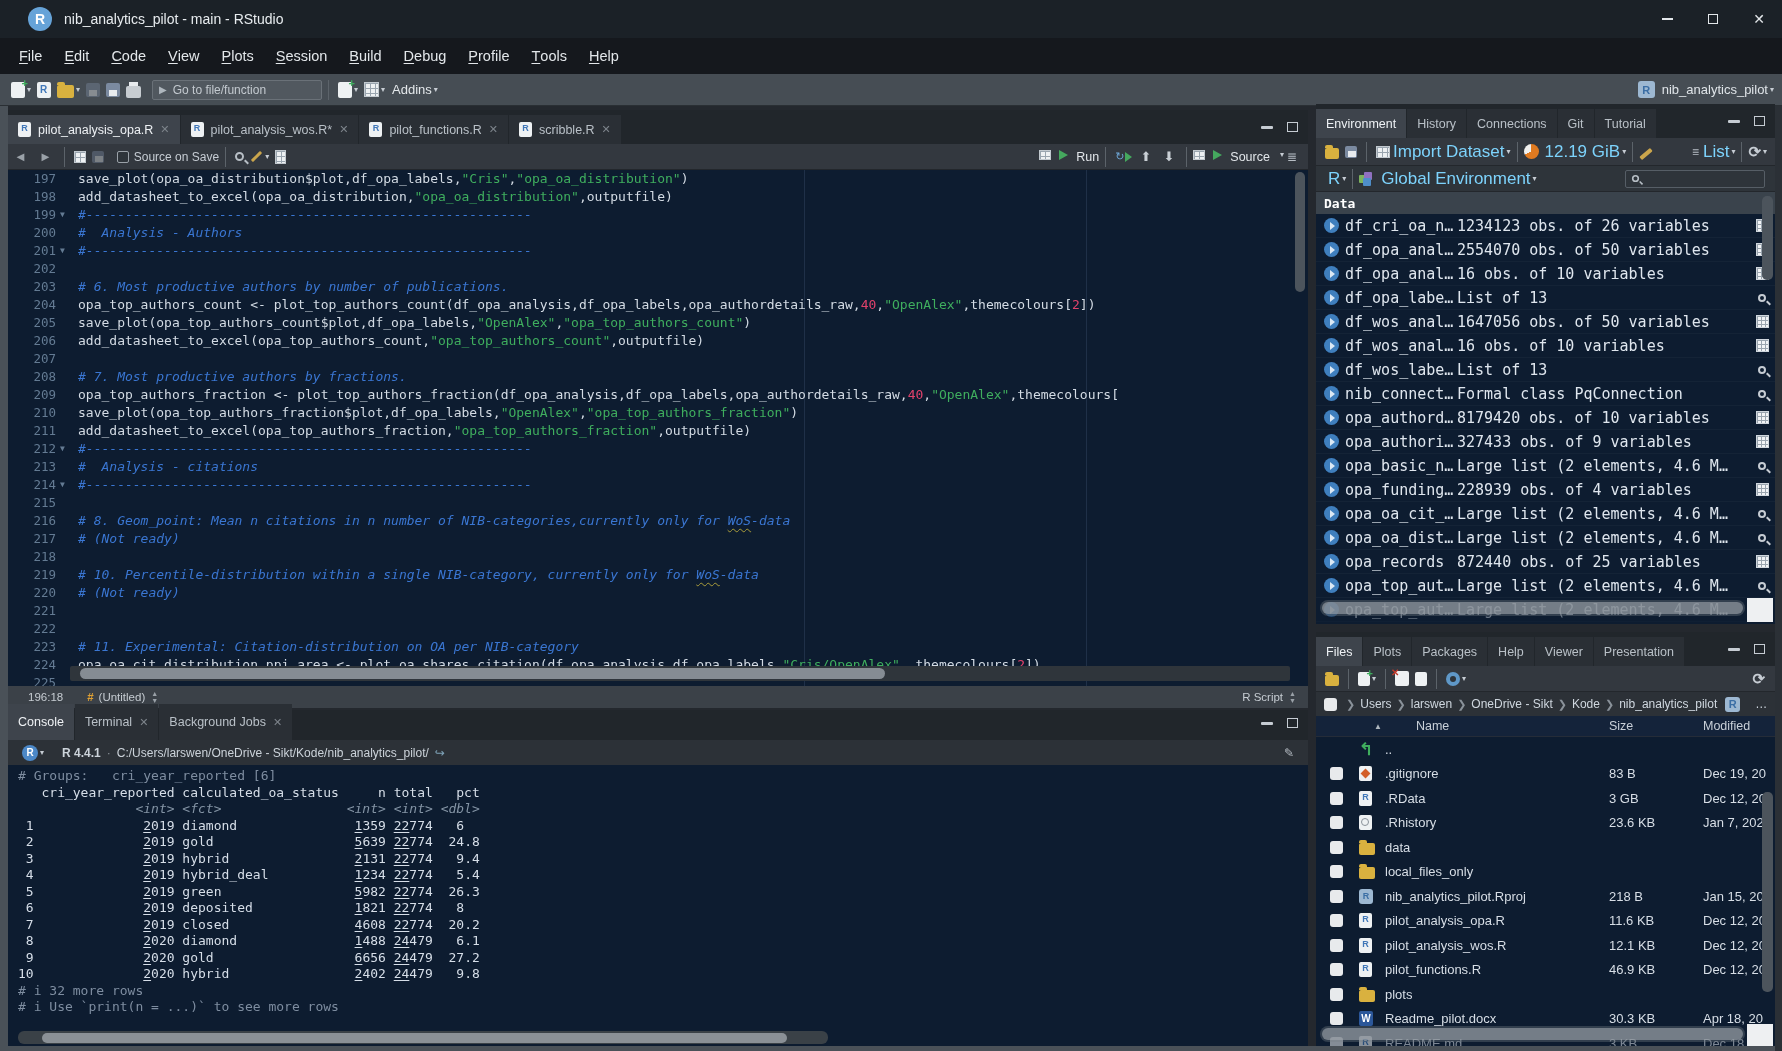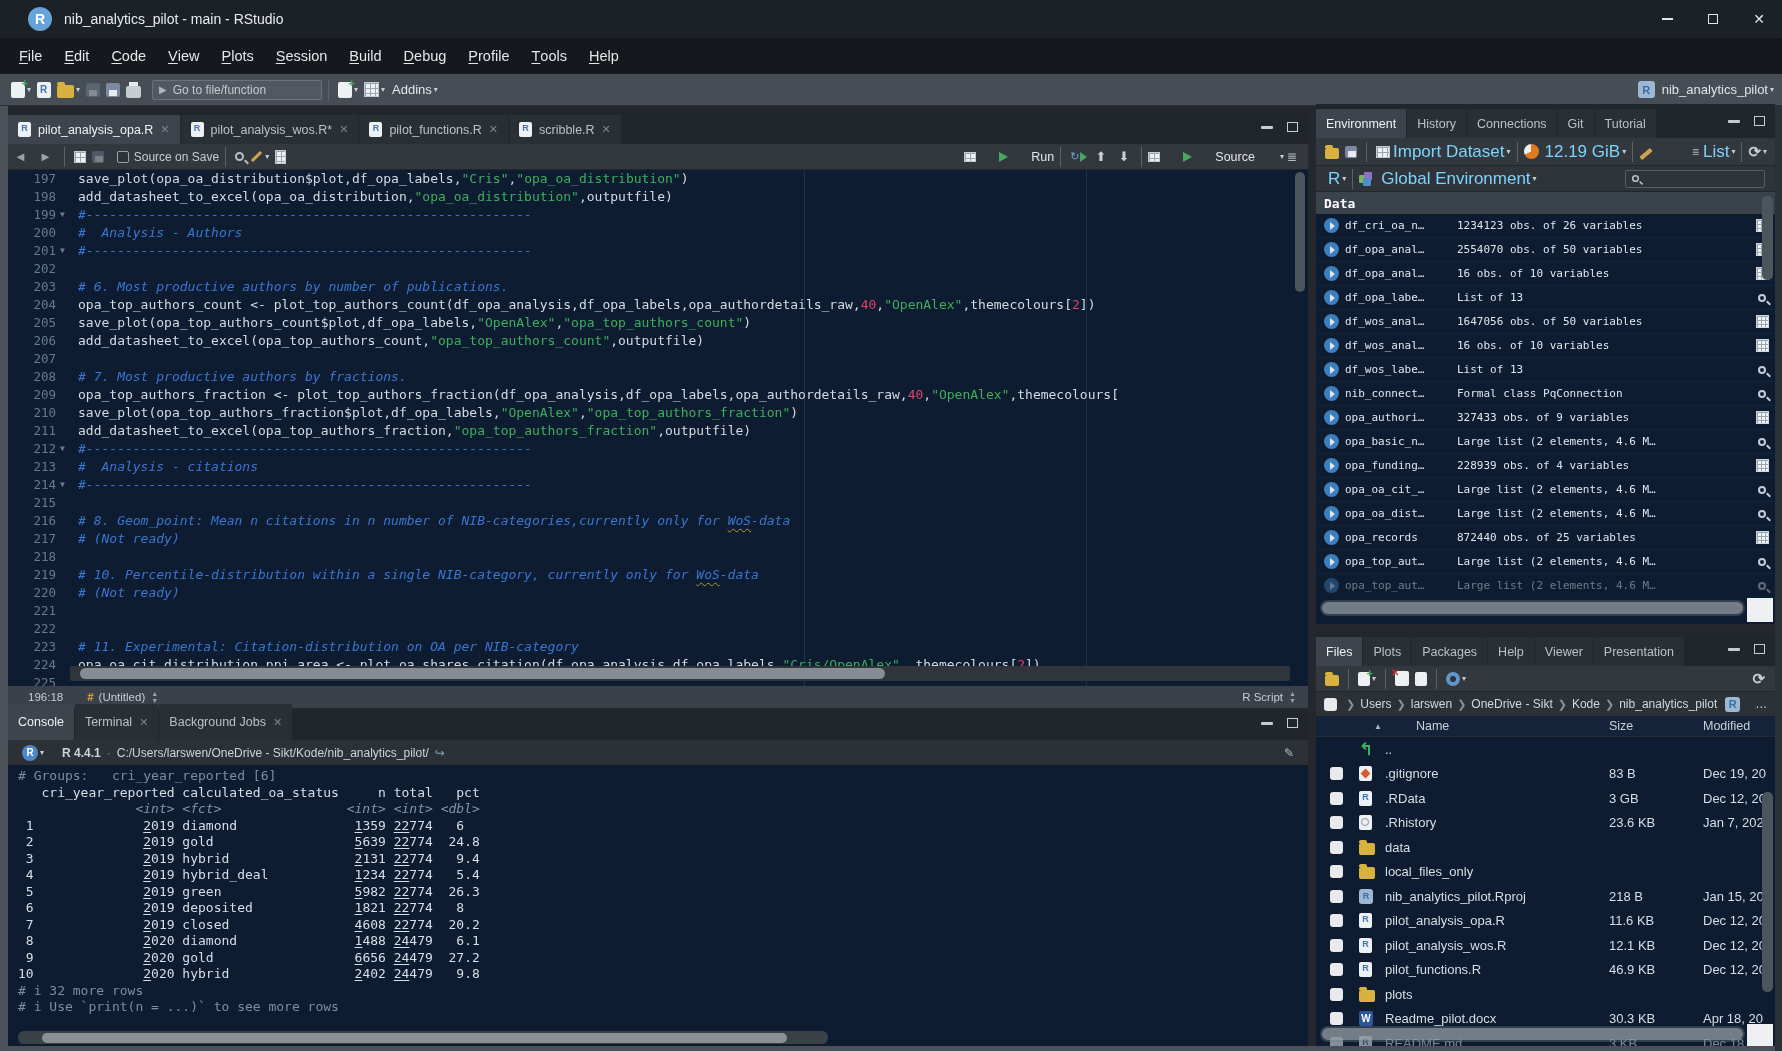--- a/index.html
+++ b/index.html
@@ -48,21 +48,21 @@
   .tab .tx { margin-left:7px; color:#7d848b; font-size:11px; }
   .panebtns { margin-left:auto; display:flex; align-items:center; height:34px; padding-right:10px; gap:14px; }
   .pb-min { width:12px; height:3px; background:#c6ccd3; border-radius:1px; }
   .pb-max { width:11px; height:10px; border:1.5px solid #c6ccd3; }
   .subbar { position:absolute; left:0; right:0; display:flex; align-items:center; background:#33383f; border-bottom:1px solid #23272c; font-size:12px; color:#c6ccd3; }
   .arrow { color:#9aa1a8; font-size:13px; padding:0 6px; }
   .chk { width:12px; height:12px; border:1px solid #9aa1a8; border-radius:2px; background:#2e343a; margin:0 5px 0 10px; }
   .mag { width:9px; height:9px; border:2px solid #b7bec5; border-radius:50%; position:relative; display:inline-block; }
   .mag:after { content:""; position:absolute; left:7px; top:7px; width:5px; height:2px; background:#b7bec5; transform:rotate(45deg); }
   .wand { width:13px; height:3px; background:#caa54c; transform:rotate(-45deg); border-radius:1px; }
-  .runbtn { display:flex; align-items:center; color:#e2e6ea; font-size:12.5px; gap:23px; }
+  .runbtn { display:flex; align-items:flex-start; color:#e2e6ea; font-size:12.5px; gap:8px; }
   .play { width:0; height:0; border-left:9px solid #45a85e; border-top:5px solid transparent; border-bottom:5px solid transparent; }
   
   #editor { left:8px; top:110px; width:1300px; height:598px; }
   #ed-toolbar { top:34px; height:26px; }
   #codearea { position:absolute; left:0; top:60px; right:0; bottom:22px; overflow:hidden; font-family:"DejaVu Sans Mono", monospace; font-size:13px; }
   .guide { position:absolute; top:0; bottom:0; width:1px; background:#1f3048; }
   .cline { height:18px; line-height:18px; white-space:pre; position:relative; }
   .lnum { display:inline-block; width:48px; text-align:right; color:#647b93; font-size:12.5px; }
   .fold { position:absolute; left:52px; top:0; color:#647b93; font-size:8px; }
   .ccode { margin-left:22px; color:#d3dbe4; }
@@ -98,21 +98,21 @@
   .pie { width:15px; height:15px; border-radius:50%; background:conic-gradient(#e07a20 0 68%, #f0f0ee 68% 100%); }
   .broom { width:14px; height:4px; background:#caa54c; transform:rotate(-40deg); border-radius:1px; margin-top:4px; }
   .cubes { position:relative; width:16px; height:14px; }
   .cubes i { position:absolute; width:8px; height:8px; border-radius:1px; }
   .cubes i:nth-child(1){ left:0; top:3px; background:#7db35c; }
   .cubes i:nth-child(2){ left:5px; top:0; background:#9070c0; }
   .cubes i:nth-child(3){ left:4px; top:6px; background:#4e8ec9; }
   .searchbox { width:140px; height:18px; background:#2e343a; border:1px solid #565e66; border-radius:2px; display:flex; align-items:center; padding:0 5px; margin-left:auto; margin-right:10px; }
   .data-hdr { position:absolute; left:0; top:88px; right:0; height:22px; background:#3a434c; color:#fff; font-family:"DejaVu Sans Mono", monospace; font-size:13px; font-weight:bold; display:flex; align-items:center; padding-left:8px; }
   #env-list { position:absolute; left:0; top:110px; right:0; bottom:0; overflow:hidden; }
-  .env-row { height:24px; display:flex; align-items:center; font-family:"DejaVu Sans Mono", monospace; font-size:11px; color:#dfe6ee; border-bottom:1px solid rgba(255,255,255,.03); position:relative; }
+  .env-row { height:24px; display:flex; align-items:center; font-family:"DejaVu Sans Mono", monospace; font-size:15px; color:#dfe6ee; border-bottom:1px solid rgba(255,255,255,.03); position:relative; }
   .env-row.grayed { opacity:.45; }
   .exp { width:15px; height:15px; border-radius:50%; background:#3f7fbe; margin:0 6px 0 8px; position:relative; flex:none; }
   .exp:after { content:""; position:absolute; left:6px; top:4px; border-left:5px solid #dce9f5; border-top:4px solid transparent; border-bottom:4px solid transparent; }
   .env-name { width:112px; flex:none; overflow:hidden; white-space:nowrap; }
   .env-desc { flex:1; overflow:hidden; white-space:nowrap; }
   .env-ric { width:26px; flex:none; display:flex; justify-content:center; }
   .ic-grid { width:13px; height:13px; background:#f2f4f6; background-image:linear-gradient(#9aa5af 1px,transparent 1px),linear-gradient(90deg,#9aa5af 1px,transparent 1px); background-size:4px 4px; border:1px solid #cfd6dd; }
   .ic-mag { width:8px; height:8px; border:2px solid #c6ccd3; border-radius:50%; position:relative; }
   .ic-mag:after { content:""; position:absolute; left:6px; top:6px; width:5px; height:2px; background:#c6ccd3; transform:rotate(45deg); }
   .hov-scroll { position:absolute; left:4px; right:30px; height:16px; background:rgba(120,128,136,.35); border-radius:8px; }
@@ -523,20 +523,28 @@
         <div class="env-row">
           <span class="exp"></span>
           <span class="env-name">nib_connect…</span>
           <span class="env-desc">Formal class  PqConnection</span>
           <span class="env-ric">
             <span class="ic-mag"></span>
           </span>
         </div>
         <div class="env-row">
           <span class="exp"></span>
+          <span class="env-name">opa_authord…</span>
+          <span class="env-desc">8179420 obs. of 10 variables</span>
+          <span class="env-ric">
+            <span class="ic-grid"></span>
+          </span>
+        </div>
+        <div class="env-row">
+          <span class="exp"></span>
           <span class="env-name">opa_authori…</span>
           <span class="env-desc">327433 obs. of 9 variables</span>
           <span class="env-ric">
             <span class="ic-grid"></span>
           </span>
         </div>
         <div class="env-row">
           <span class="exp"></span>
           <span class="env-name">opa_basic_n…</span>
           <span class="env-desc">Large list (2 elements, 4.6 M…</span>

